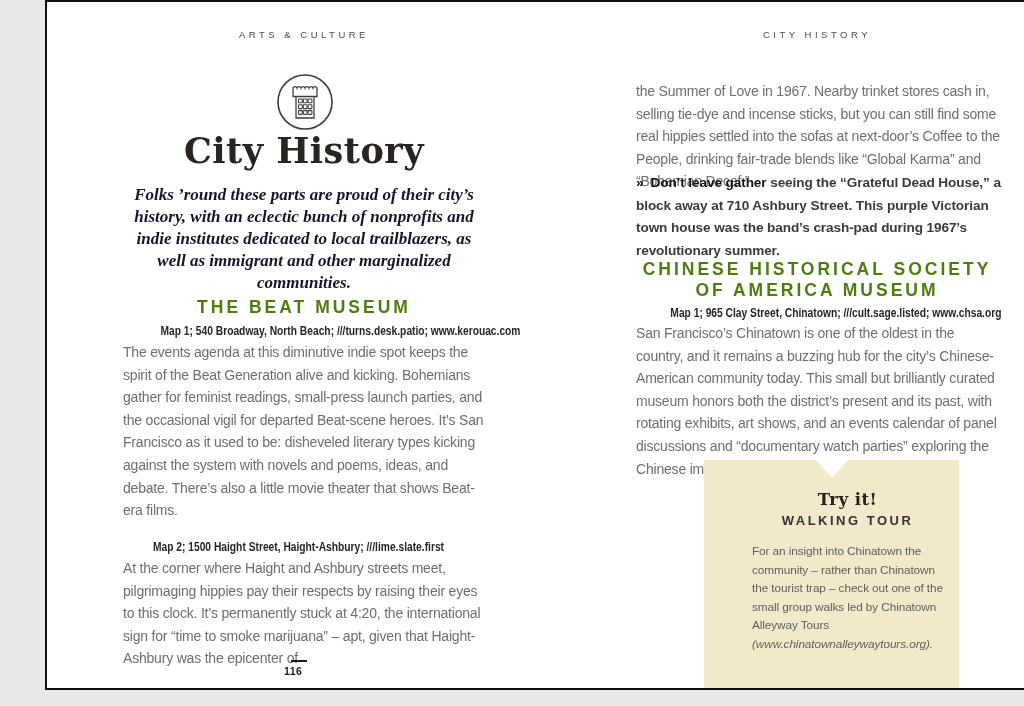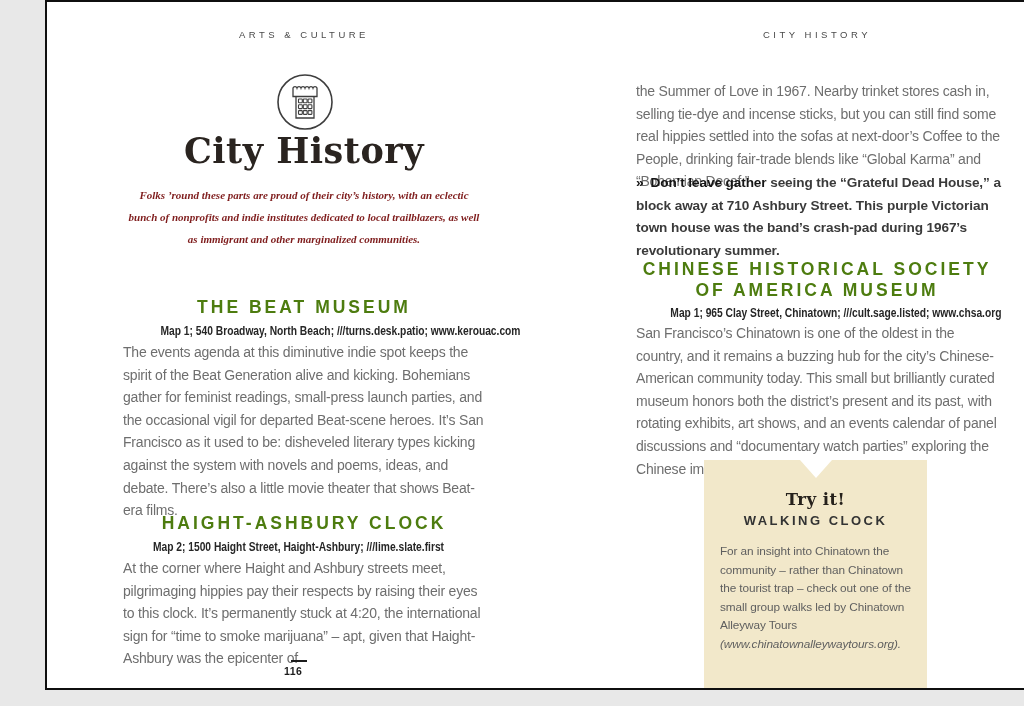--- a/index.html
+++ b/index.html
@@ -14,22 +14,22 @@
     width:362px;text-align:center;font-size:9.5px;letter-spacing:3.5px;
     color:#4a4a4a;font-weight:400;
   }
   .icon-wrap{width:58px;height:58px;}
   .chapter-title{
     width:362px;text-align:center;font-family:"DejaVu Serif",serif;
     font-weight:700;font-size:35px;color:#2a2420;letter-spacing:0.5px;
   }
   .intro{
     width:354px;text-align:center;font-family:"Liberation Serif",serif;
-    font-style:italic;font-weight:700;font-size:11px;line-height:22px;
-    color:#7f1d1d;
+    font-style:italic;font-weight:700;font-size:17px;line-height:22px;
+    color:#0f172a;
   }
   .sec-heading{
     width:366px;text-align:center;font-size:17.5px;font-weight:700;
     letter-spacing:3px;color:#4d7c0f;
   }
   .sec-heading .line{display:block;line-height:21px;}
   .map-line{width:366px;white-space:nowrap;}
   .map-line span{
     display:inline-block;transform:scaleX(0.82);transform-origin:center;
     font-size:12.5px;font-weight:700;color:#262626;letter-spacing:0px;
@@ -102,21 +102,20 @@
   <div class="abs chapter-title" style="left:76px;top:128px">City History</div>
 
   <div class="abs intro" style="left:80px;top:182px">Folks ’round these parts are proud of their city’s history, with an eclectic bunch of nonprofits and indie institutes dedicated to local trailblazers, as well as immigrant and other marginalized communities.</div>
 
   <div class="abs sec-heading" style="left:74px;top:295px">THE BEAT MUSEUM</div>
   <div class="abs map-line" style="left:74px;top:319px">
     <span>Map 1; 540 Broadway, North Beach; ///turns.desk.patio; www.kerouac.com</span>
   </div>
   <div class="abs body-text" style="left:76px;top:339px">The events agenda at this diminutive indie spot keeps the spirit of the Beat Generation alive and kicking. Bohemians gather for feminist readings, small-press launch parties, and the occasional vigil for departed Beat-scene heroes. It’s San Francisco as it used to be: disheveled literary types kicking against the system with novels and poems, ideas, and debate. There’s also a little movie theater that shows Beat-era films.</div>
 
-  <div class="abs sec-heading" style="left:74px;top:511px">HAIGHT-ASHBURY CLOCK</div>
   <div class="abs map-line" style="left:74px;top:535px">
     <span>Map 2; 1500 Haight Street, Haight-Ashbury; ///lime.slate.first</span>
   </div>
   <div class="abs body-text" style="left:76px;top:555px">At the corner where Haight and Ashbury streets meet, pilgrimaging hippies pay their respects by raising their eyes to this clock. It’s permanently stuck at 4:20, the international sign for “time to smoke marijuana” – apt, given that Haight-Ashbury was the epicenter of</div>
 
   <div class="abs pagenum" style="left:237px;top:658px">
     <div class="rule"></div>
     <div class="num">116</div>
   </div>
 
@@ -130,22 +129,22 @@
 
   <div class="abs sec-heading" style="left:587px;top:257px">
     <span class="line">CHINESE HISTORICAL SOCIETY</span>
     <span class="line">OF AMERICA MUSEUM</span>
   </div>
   <div class="abs map-line" style="left:587px;top:301px">
     <span>Map 1; 965 Clay Street, Chinatown; ///cult.sage.listed; www.chsa.org</span>
   </div>
   <div class="abs body-text" style="left:589px;top:320px">San Francisco’s Chinatown is one of the oldest in the country, and it remains a buzzing hub for the city’s Chinese-American community today. This small but brilliantly curated museum honors both the district’s present and its past, with rotating exhibits, art shows, and an events calendar of panel discussions and “documentary watch parties” exploring the Chinese immigrant experience in the US.</div>
 
-  <div class="abs try-box" style="left: 657px; top: 458px; background: rgb(242, 232, 202);">
+  <div class="abs try-box" style="left: 657px; top: 458px; background: rgb(242, 232, 202); padding-left: 32px;">
     <div class="try-notch"></div>
     <div class="try-title">Try it!</div>
-    <div class="try-sub">WALKING CLOCK</div>
+    <div class="try-sub">WALKING TOUR</div>
     <div class="try-body">
       <span>For an insight into Chinatown the community – rather than Chinatown the tourist trap – check out one of the small group walks led by Chinatown Alleyway Tours </span><span class="url">(www.chinatownalleywaytours.org).</span>
     </div>
   </div>
 
 </div>
 
 </body></html>

